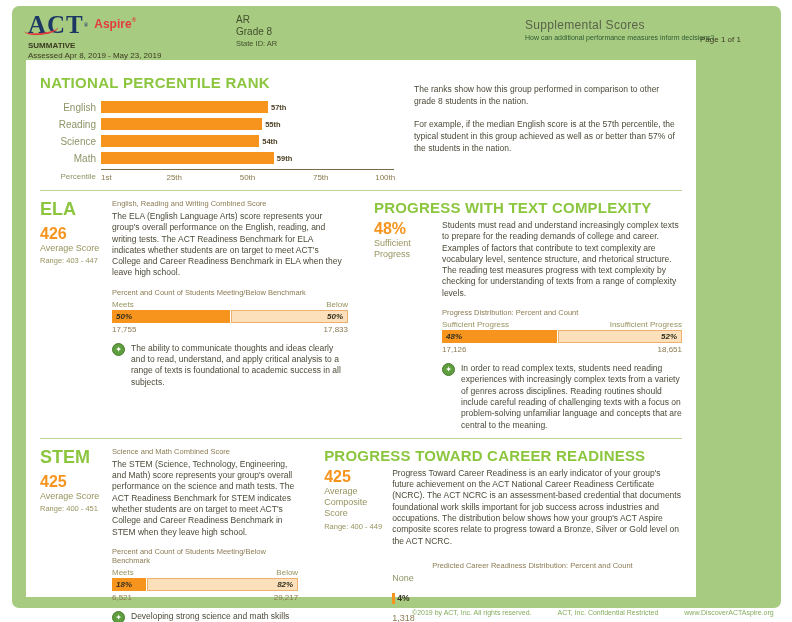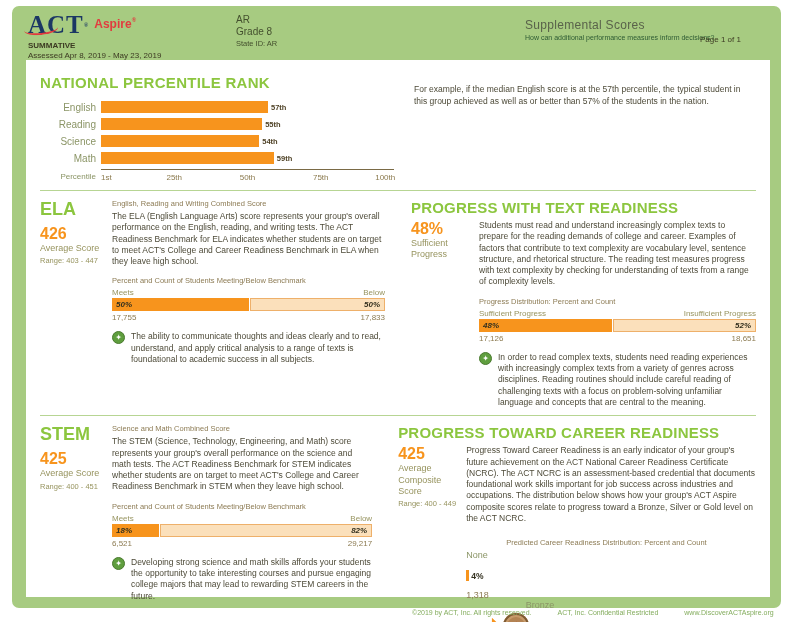--- a/index.html
+++ b/index.html
@@ -1,19 +1,19 @@
 <!DOCTYPE html>
 <html><head>
 <meta charset="utf-8">
 <style>
   * { margin:0; padding:0; box-sizing:border-box; }
   html,body { width:792px; height:622px; background:#ffffff; font-family:"Liberation Sans",sans-serif; overflow:hidden; position:relative; }
 
   .frame { position:absolute; left:12px; top:6px; width:769px; height:602px; background:#a7cb81; border-radius:7px; }
-  .card  { position:absolute; left:26px; top:60px; width:744px; height:537px; background:#ffffff; padding:8px 14px 0 14px; }
+  .card  { position:absolute; left:26px; top:60px; width:670px; height:537px; background:#ffffff; padding:8px 14px 0 14px; }
 
   
   .hdr-left { position:absolute; left:28px; top:13px; }
   .logo-line { display:flex; align-items:flex-start; height:26px; }
   .logo-act { font-family:"Liberation Serif",serif; font-weight:bold; font-size:25px; color:#1b3764; letter-spacing:1px; line-height:24px; position:relative; }
   .logo-swoosh { position:absolute; left:-4px; top:10px; width:34px; height:12px; border-bottom:2.5px solid #e03a3e; border-radius:50%; transform:rotate(-6deg); }
   .reg { font-size:6px; color:#1b3764; vertical-align:top; }
   .logo-aspire { font-size:12px; font-weight:bold; color:#e23c3f; margin-left:5px; margin-top:4px; }
   .logo-aspire .reg { color:#e23c3f; }
   .hdr-summative { font-size:8px; font-weight:bold; color:#3c3a22; margin-top:2px; }
@@ -158,20 +158,21 @@
             <span class="npr-tick first" style="left:0%">1st</span>
             <span class="npr-tick" style="left:25%">25th</span>
             <span class="npr-tick" style="left:50%">50th</span>
             <span class="npr-tick" style="left:75%">75th</span>
             <span class="npr-tick" style="left:97%">100th</span>
           </span>
         </div>
       </div>
     </div>
     <div class="npr-notes">
+      <p>The ranks show how this group performed in comparison to other grade 8 students in the nation.</p>
       <p>For example, if the median English score is at the 57th percentile, the typical student in this group achieved as well as or better than 57% of the students in the nation.</p>
     </div>
   </div>
 
   <div class="divider"></div>
 
   <div class="sections">
     <div class="section">
       <div class="sec-grid">
         <div>
@@ -202,21 +203,21 @@
           </div>
           <div class="note-row">
             <span class="tip-icon">✦</span>
             <span class="note-text">The ability to communicate thoughts and ideas clearly and to read, understand, and apply critical analysis to a range of texts is foundational to academic success in all subjects.</span>
           </div>
         </div>
       </div>
     </div>
 
     <div class="section">
-      <div class="sec-title-right">PROGRESS WITH TEXT READINESS</div>
+      <div class="sec-title-right">PROGRESS WITH TEXT COMPLEXITY</div>
       <div class="sec-grid" style="grid-template-columns:58px 1fr;">
         <div>
           <div class="sec-score" style="margin-top:0;">48%</div>
           <div class="sec-score-type">Sufficient Progress</div>
         </div>
         <div>
           <div class="sec-body">Students must read and understand increasingly complex texts to prepare for the reading demands of college and career. Examples of factors that contribute to text complexity are vocabulary level, sentence structure, and rhetorical structure. The reading test measures progress with text complexity by checking for understanding of texts from a range of complexity levels.</div>
           <div class="bar-caption">Progress Distribution: Percent and Count</div>
           <div class="bench-labels">
             <span>Sufficient Progress</span>

